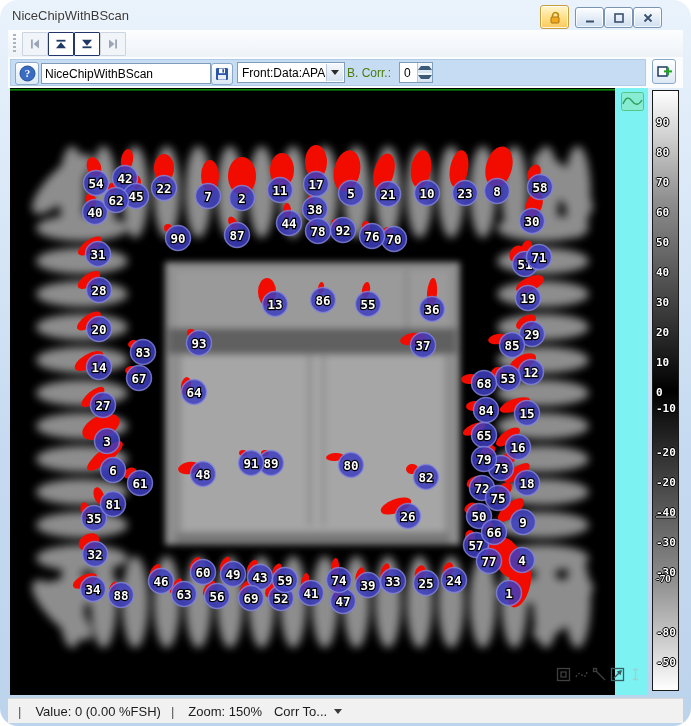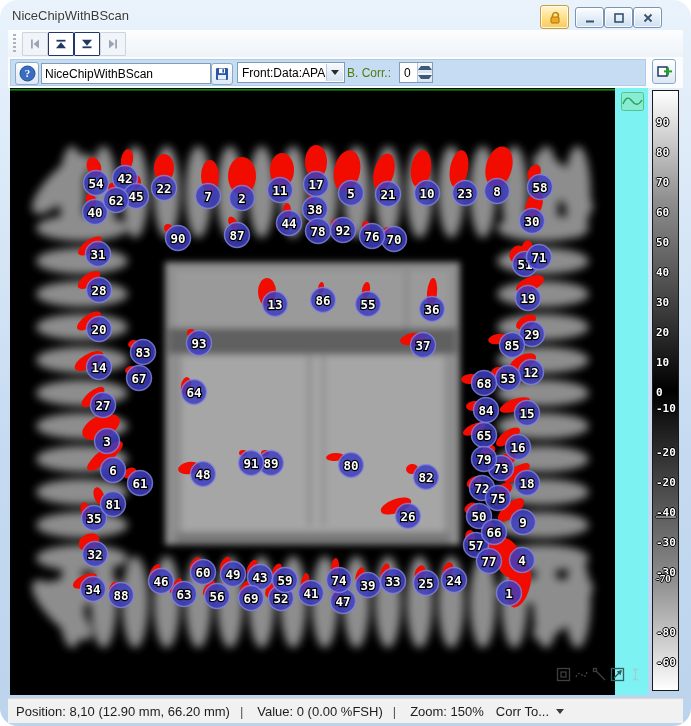--- a/index.html
+++ b/index.html
@@ -747,21 +747,21 @@
       <div class="scale-label" style="top: 271px;">10</div>
       <div class="scale-label" style="top: 301px;">0</div>
       <div class="scale-label" style="top: 317px;">-10</div>
       <div class="scale-label" style="top: 361px;">-20</div>
       <div class="scale-label" style="top: 391px;">-20</div>
       <div class="scale-label" style="top: 421px; text-decoration: underline;">-40</div>
       <div class="scale-label" style="top: 451px;">-30</div>
       <div class="scale-label" style="top: 481px;">-30</div>
       <div class="scale-label" style="top: 487px; font-family: Liberation Serif, serif;">-70</div>
       <div class="scale-label" style="top: 541px; text-align: center;">-80</div>
-      <div class="scale-label" style="top: 571px;">-60</div>
+      <div class="scale-label" style="top: 571px;">-50</div>
     </div>
 
   <div id="corner-icons">
       <div style="color: rgb(63, 63, 63);"><svg width="15" height="15" viewBox="0 0 15 15" fill="none" stroke="currentColor" stroke-width="1.3">
           <rect x="1.5" y="1.5" width="12" height="12"></rect>
           <rect x="5" y="5" width="5" height="5"></rect>
         </svg></div>
       <div style="color: rgb(63, 63, 63);"><svg width="15" height="15" viewBox="0 0 15 15" fill="none" stroke="currentColor" stroke-width="1.3">
           <path d="M2 10 Q5 4 8 8 T13 5" stroke-dasharray="2 1.6"></path>
         </svg></div>
@@ -775,21 +775,20 @@
           <polygon points="11,4 8,4.8 10.2,7" fill="currentColor"></polygon>
         </svg></div>
       <div style="color: rgb(159, 208, 207);"><svg width="15" height="15" viewBox="0 0 15 15" fill="none" stroke="currentColor" stroke-width="1.3">
           <line x1="7.5" y1="2.5" x2="7.5" y2="12.5"></line>
           <line x1="5" y1="2.5" x2="10" y2="2.5"></line>
           <line x1="5" y1="12.5" x2="10" y2="12.5"></line>
         </svg></div>
     </div>
 
   <div class="statusbar">
-    <span>Position: 8,10 (12.90 mm, 66.20 mm)</span>
     <span class="sep">|</span>
     <span>Value: 0 (0.00 %FSH)</span>
     <span class="sep">|</span>
     <span>Zoom: 150%</span>
     <span style="margin-left:12px;">Corr To...</span>
     <i class="caret"></i>
   </div>
 
 </div>
 

